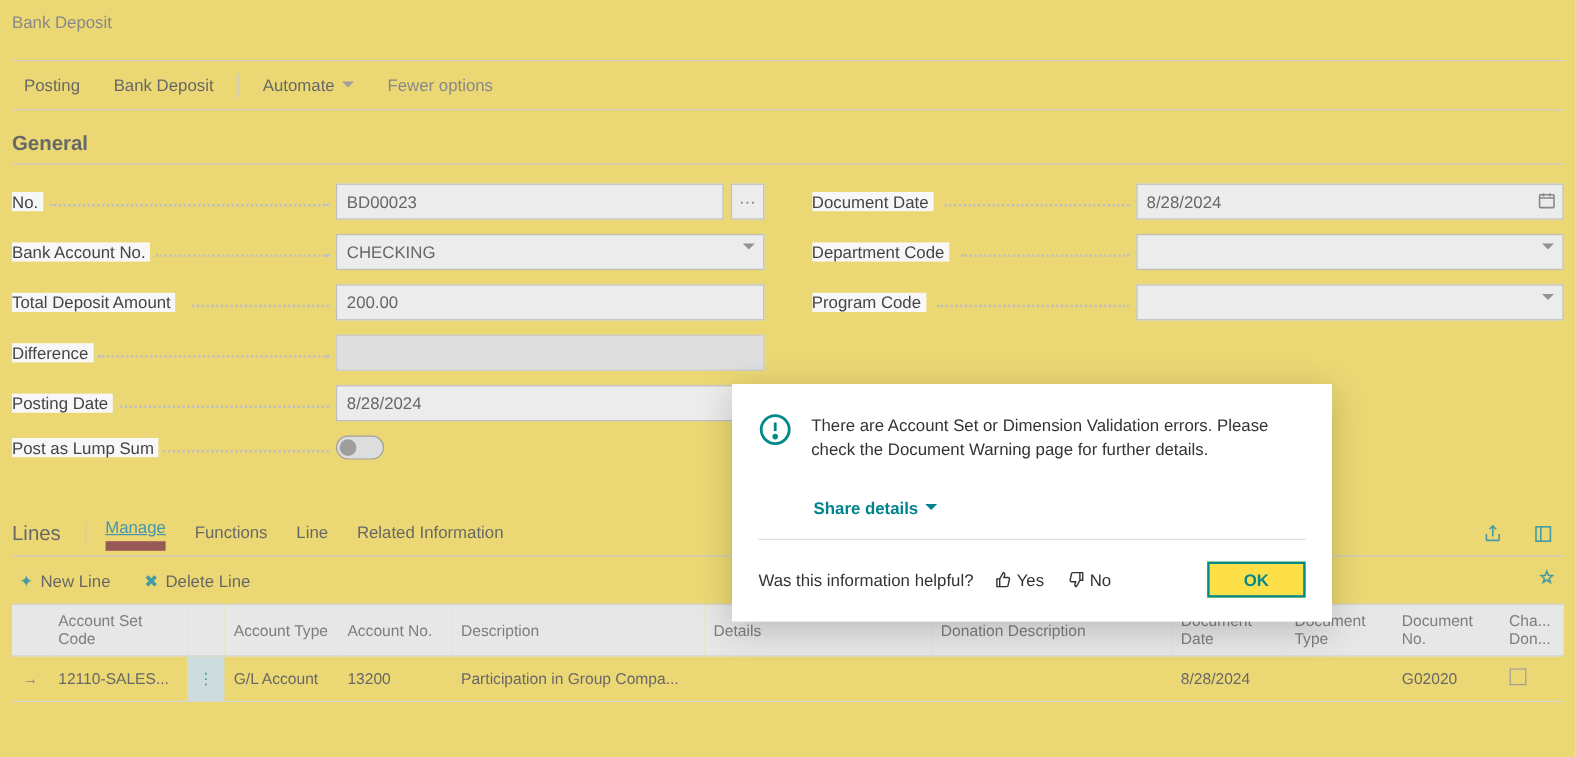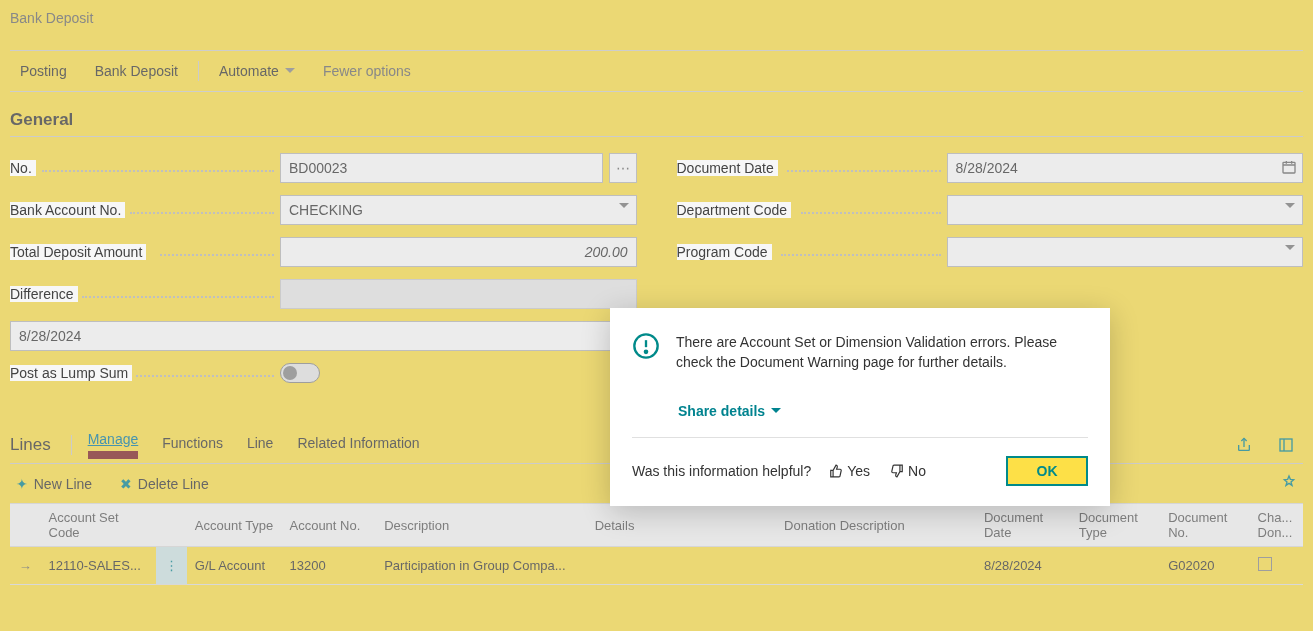--- a/index.html
+++ b/index.html
@@ -18,21 +18,21 @@
   .menubar .item.with-chevron::after { content: ""; display: inline-block; margin-left: 6px; border: 5px solid transparent; border-top-color: #888; transform: translateY(2px); }
   .section-title { font-size: 17px; font-weight: 600; color: #333; margin: 18px 0 4px 0; padding-bottom: 6px; border-bottom: 1px solid #ccc; }
   .fields-grid { display: grid; grid-template-columns: 1fr 1fr; column-gap: 40px; margin-top: 16px; }
   .field-row { display: flex; align-items: center; margin-bottom: 12px; }
   .field-label { width: 270px; color: #444; position: relative; }
   .field-label::after { content: ""; position: absolute; left: calc(var(--labw,130px)); right: 6px; top: 10px; border-bottom: 2px dotted #bbb; }
   .field-label span { background: #f7f7f7; position: relative; z-index: 1; padding-right: 4px; }
   .field-control { flex: 1; display: flex; align-items: center; gap: 6px; }
   .text-input { width: 100%; border: 1px solid #b8b8b8; background: #fff; height: 30px; padding: 0 8px; font-size: 14px; color: #333; }
   .text-input.readonly { background: #eaeaea; border: 1px solid #ccc; color: #444; }
-  .text-input.right { text-align: right; font-style: italic; }
+  .text-input.right { text-align: left; }
   .lookup-btn { width: 30px; height: 30px; border: 1px solid #b8b8b8; background: #fff; display: flex; align-items: center; justify-content: center; color: #666; cursor: pointer; }
   .select-wrap { position: relative; width: 100%; }
   .select-wrap .chev { position: absolute; right: 8px; top: 8px; border: 5px solid transparent; border-top-color: #777; }
   .date-wrap { position: relative; width: 100%; }
   .date-wrap .cal { position: absolute; right: 6px; top: 6px; color: #666; }
   .toggle { width: 40px; height: 20px; border: 1px solid #888; border-radius: 20px; background: #e8e8e8; position: relative; cursor: pointer; }
   .toggle .knob { position: absolute; width: 14px; height: 14px; border-radius: 50%; background: #888; left: 2px; top: 2px; }
   .lines-bar { display: flex; align-items: center; margin-top: 36px; border-bottom: 1px solid #ccc; padding-bottom: 4px; }
   .lines-bar .lines-title { font-size: 17px; color: #333; margin-right: 20px; }
   .lines-bar .sep2 { width: 1px; height: 20px; background: #ccc; margin-right: 16px; }
@@ -44,21 +44,21 @@
   .tool-btn .ic { color: #00838f; }
   .lines-toolbar .right { margin-left: auto; color: #00838f; cursor: pointer; }
   table.grid { width: 100%; border-collapse: collapse; font-size: 13px; }
   table.grid th { text-align: left; color: #555; font-weight: 400; padding: 6px 8px; border-top: 1px solid #ddd; border-bottom: 1px solid #ddd; background: #f7f7f7; }
   table.grid td { padding: 10px 8px; border-bottom: 1px solid #e0e0e0; }
   .row-selector { width: 28px; text-align: center; color: #666; }
   .row-menu { background: #cfe6e6; width: 18px; text-align: center; color: #00838f; cursor: pointer; }
   .checkbox { width: 14px; height: 14px; border: 1px solid #888; display: inline-block; }
 
   
-  .modal { position: absolute; width: 500px; background: #fff; box-shadow: 0 6px 28px rgba(0,0,0,0.2); z-index: 10; left: 610px; top: 308px; padding: 0; }
+  .modal { position: absolute; width: 500px; background: #fff; box-shadow: 0 6px 28px rgba(0,0,0,0.2); z-index: 10; left: 610px; top: 320px; padding: 0; }
   .modal-body { display: flex; padding: 24px 22px 10px 22px; gap: 16px; }
   .modal-icon { width: 28px; height: 28px; flex-shrink: 0; }
   .modal-msg { color: #333; line-height: 1.45; }
   .share { color: #00838f; font-weight: 600; padding: 20px 22px 18px 68px; cursor: pointer; display: flex; align-items: center; gap: 6px; }
   .share .chev2 { border: 5px solid transparent; border-top-color: #00838f; transform: translateY(2px); display: inline-block; }
   .modal-footer { border-top: 1px solid #e0e0e0; margin: 0 22px; padding: 18px 0 20px 0; display: flex; align-items: center; gap: 18px; }
   .helpful { color: #333; }
   .yes-no { display: flex; gap: 20px; color: #333; }
   .yes-no .yn { cursor: pointer; display: flex; align-items: center; gap: 4px; }
   .ok-btn { margin-left: auto; background: #fde047; border: 2px solid #008a8a; color: #008a8a; font-weight: 600; width: 82px; height: 30px; cursor: pointer; display: flex; align-items: center; justify-content: center; }
@@ -103,20 +103,21 @@
           <input class="text-input right" value="200.00" style="">
         </div>
       </div>
       <div class="field-row">
         <div class="field-label" style="--labw:72px"><span>Difference</span></div>
         <div class="field-control">
           <input class="text-input readonly right" readonly="" value="" style="">
         </div>
       </div>
       <div class="field-row">
+        <div class="field-label" style="--labw:90px"><span>Posting Date</span></div>
         <div class="field-control">
           <div class="date-wrap">
             <input class="text-input" value="8/28/2024" style="">
           </div>
         </div>
       </div>
       <div class="field-row">
         <div class="field-label" style="--labw:126px"><span>Post as Lump Sum</span></div>
         <div class="field-control">
           <div class="toggle">

